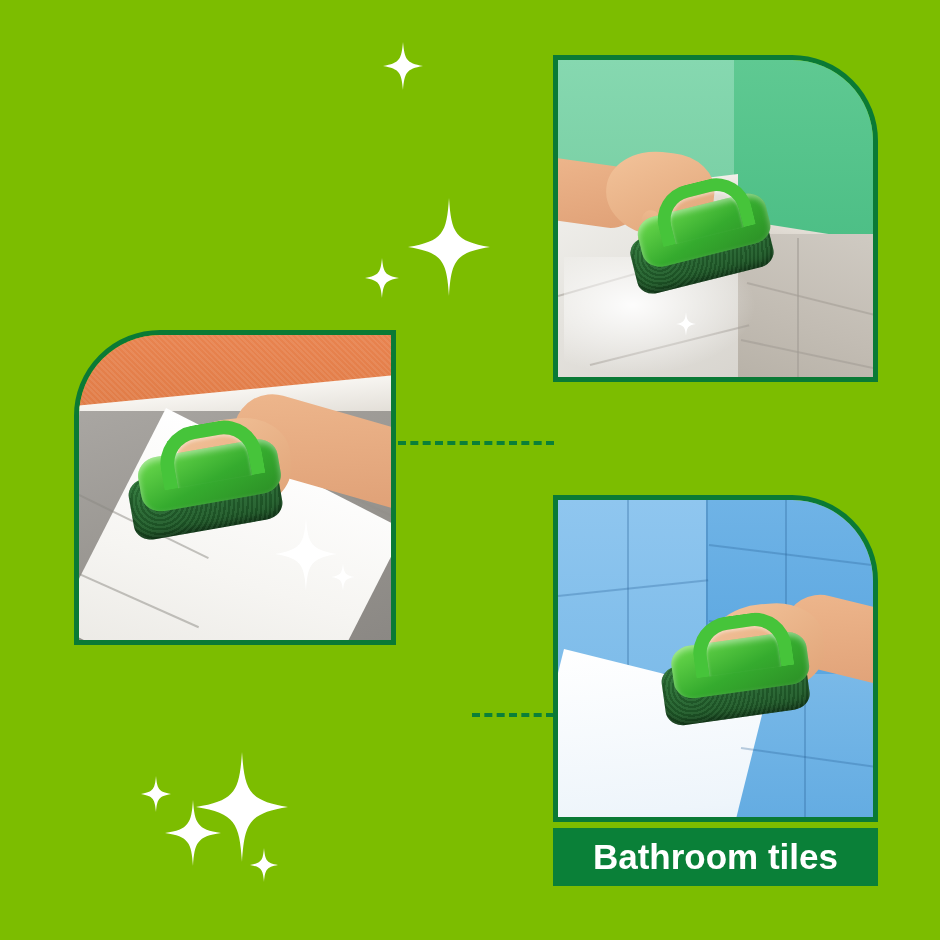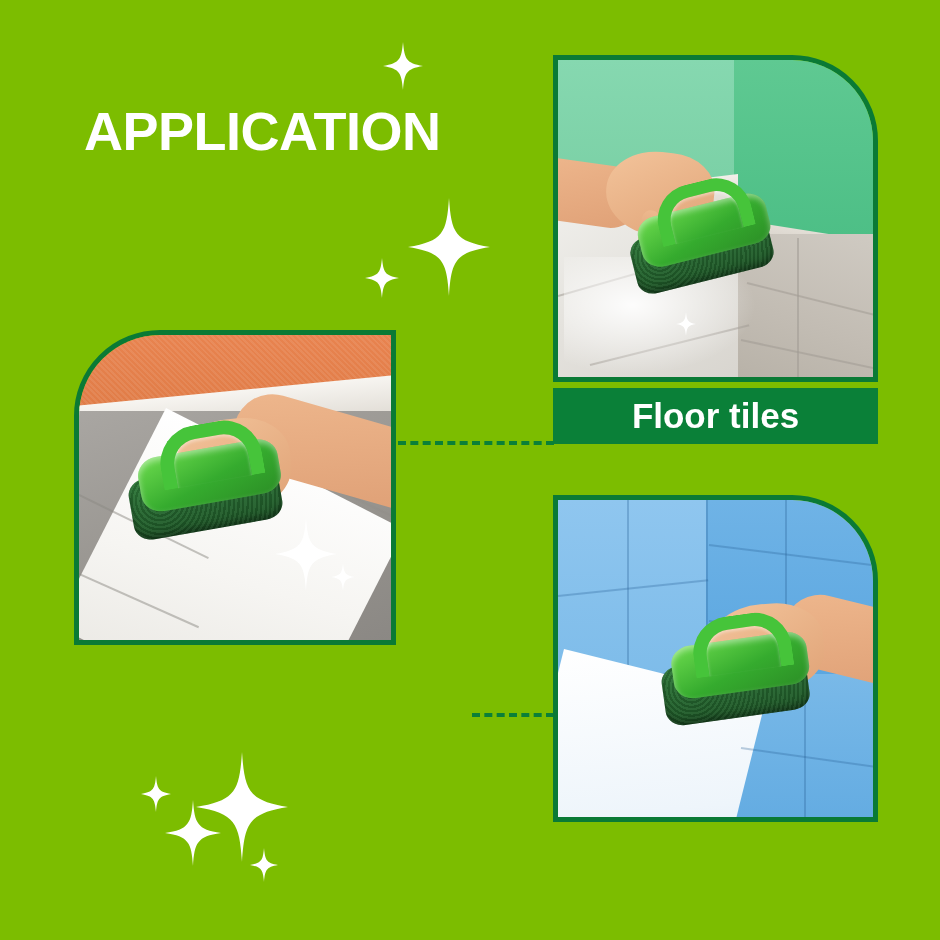--- a/index.html
+++ b/index.html
@@ -119,21 +119,21 @@
     border-radius:48% 42% 44% 50%;}
   .finger{position:absolute;background:linear-gradient(180deg,#edb98e,#dca077);
     border-radius:10px;}
   .forearm{position:absolute;background:linear-gradient(160deg,#eeb78d,#dfa076);}
 </style>
 </head>
 <body>
 
 <div id="stage">
 
-  <div class="title"><span>APPLICATION</span><br></div>
+  <div class="title"><br></div>
 
   <div class="spark" style="left:383px;top:42px;">
     <svg width="40" height="48" viewBox="0 0 40 48">
         <path d="M20 0 C21.6 17 23 21.2 40 24 C23 26.8 21.6 31 20 48 C18.4 31 17 26.8 0 24 C17 21.2 18.4 17 20 0Z" fill="#ffffff"></path>
       </svg>
   </div>
   <div class="spark" style="left:408px;top:198px;">
     <svg width="82" height="98" viewBox="0 0 82 98">
         <path d="M41 0 C43.3 35 47 43.3 82 49 C47 54.7 43.3 63 41 98 C38.7 63 35 54.7 0 49 C35 43.3 38.7 35 41 0Z" fill="#ffffff"></path>
       </svg>
@@ -192,23 +192,20 @@
         <div class="pad"></div>
         <div class="body"></div>
         <div class="handle"></div>
       </div>
       <div class="spark" style="left:118px;top:252px;">
         <svg width="20" height="24" viewBox="0 0 20 24">
             <path d="M10 0 C10.8 8.4 11.6 10.6 20 12 C11.6 13.4 10.8 15.6 10 24 C9.2 15.6 8.4 13.4 0 12 C8.4 10.6 9.2 8.4 10 0Z" fill="#ffffff"></path>
           </svg>
       </div>
     </div>
-  </div>
-  <div class="banner" id="banner-floor">
-    <span>Floor tiles</span>
   </div>
 
   <div class="panel rc-tl" id="panel-corners">
     <div class="photo">
       <div class="co-wall">
           <div class="co-wall-tex"></div>
         </div>
       <div class="co-skirt"></div>
       <div class="co-floor-dirty"></div>
       <div class="co-floor-clean"></div>
@@ -260,14 +257,17 @@
       <div class="finger" style="left:146px;top:142px;width:19px;height:40px;transform:rotate(-14deg);"></div>
       <div class="finger" style="left:165px;top:150px;width:19px;height:42px;transform:rotate(-10deg);"></div>
       <div class="finger" style="left:185px;top:154px;width:19px;height:40px;transform:rotate(-6deg);"></div>
       <div class="brush" style="left:112px;top:118px;transform:scale(1.1) rotate(6deg);">
         <div class="pad"></div>
         <div class="body"></div>
         <div class="handle"></div>
       </div>
     </div>
   </div>
+  <div class="banner" id="banner-bath">
+    <span>Bathroom tiles</span>
+  </div>
 
 </div>
 
 </body></html>

